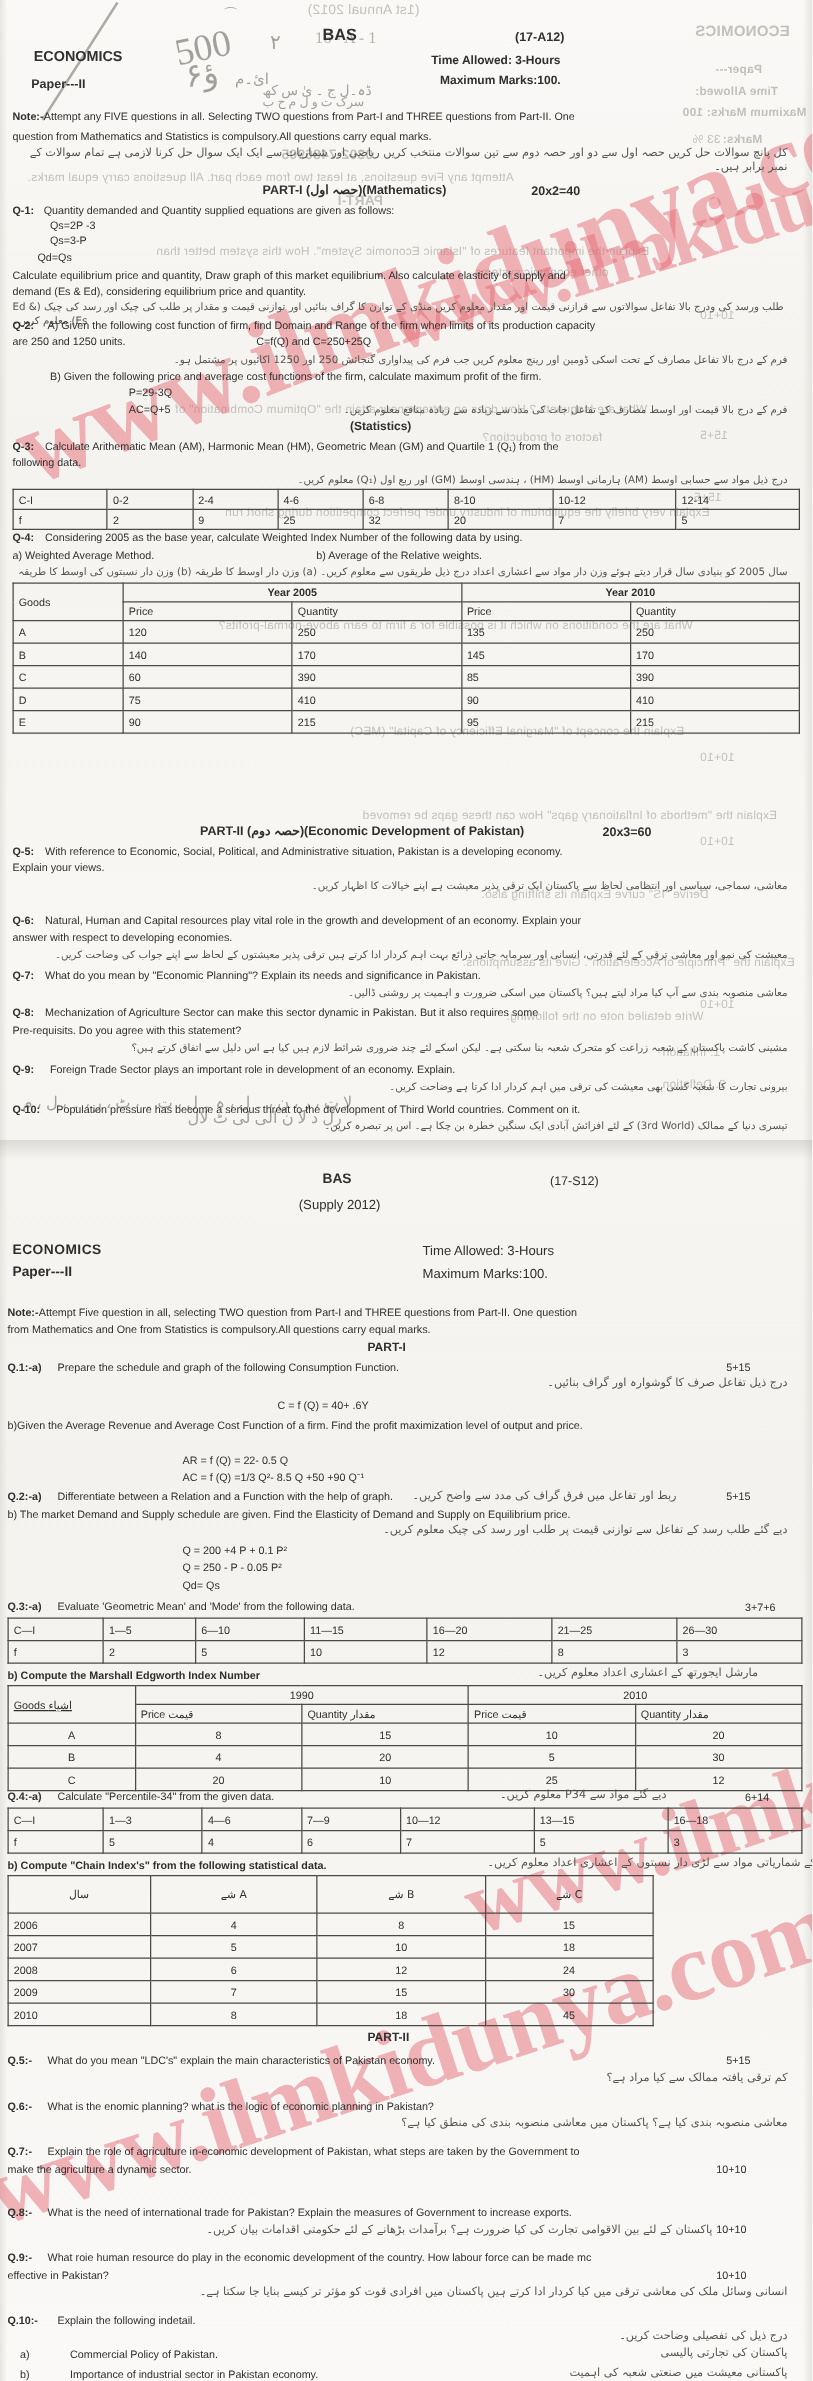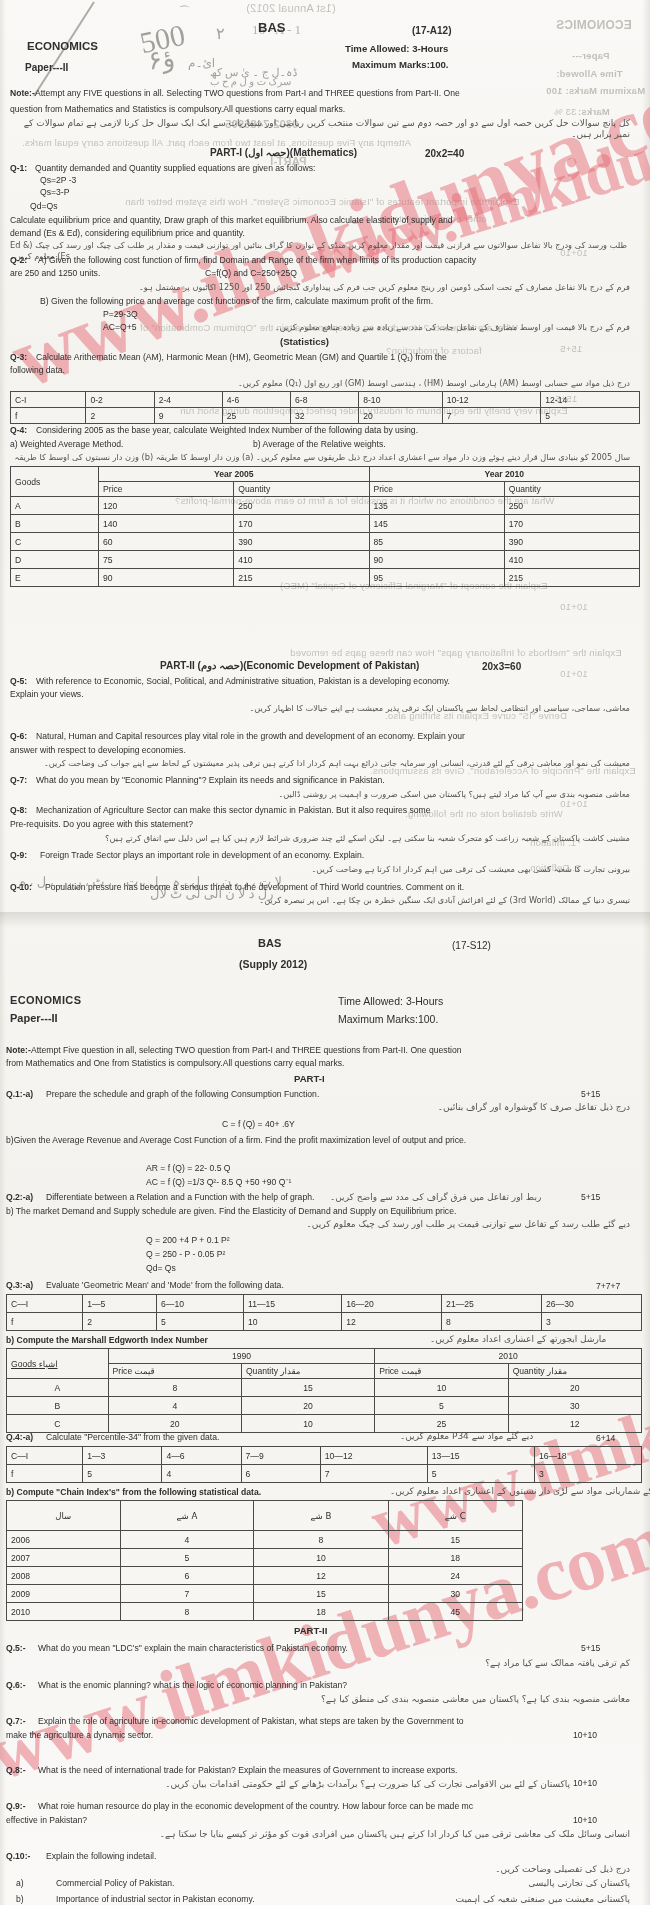--- a/index.html
+++ b/index.html
@@ -332,22 +332,22 @@
 
   <div class="t b" style="left:10px; top:850px;">Q-9:</div>
   <div class="t" style="left:40px; top:850px;">Foreign Trade Sector plays an important role in development of an economy. Explain.</div>
   <div class="t urdu" style="left:10px; top:864px; width:620px; text-align:right; white-space:normal; font-size:8.2px;">بیرونی تجارت کا شعبہ کسی بھی معیشت کی ترقی میں اہم کردار ادا کرتا ہے وضاحت کریں۔</div>
 
   <div class="t b" style="left:10px; top:882px;">Q-10:</div>
   <div class="t" style="left:45px; top:882px;">Population pressure has become a serious threat to the development of Third World countries. Comment on it.</div>
   <div class="t urdu" style="left:10px; top:895px; width:620px; text-align:right; white-space:normal; font-size:8.2px;">تیسری دنیا کے ممالک (3rd World) کے لئے افزائش آبادی ایک سنگین خطرہ بن چکا ہے۔ اس پر تبصرہ کریں۔</div>
 
   <div class="t" style="left:258px; top:938px; font-size:11px; font-weight:bold;">BAS</div>
-  <div class="t" style="left:452px; top:940px; font-size:10px;">(17-S12)</div>
-  <div class="t" style="left:239px; top:959px; font-size:10.5px; font-weight:bold;">(Supply 2012)</div>
+  <div class="t" style="left:440px; top:940px; font-size:10px;">(17-S12)</div>
+  <div class="t" style="left:239px; top:959px; font-size:10.5px; font-weight:normal;">(Supply 2012)</div>
 
   <div class="t" style="left:10px; top:995px; font-size:11px; font-weight:bold; letter-spacing:.4px;">ECONOMICS</div>
   <div class="t" style="left:10px; top:1013px; font-size:11px; font-weight:bold;">Paper---II</div>
   <div class="t" style="left:338px; top:996px; font-size:10.5px;">Time  Allowed: 3-Hours</div>
   <div class="t" style="left:338px; top:1014px; font-size:10.5px;">Maximum Marks:100.</div>
 
   <div class="t b" style="left:6px; top:1045px;">Note:-</div>
   <div class="t" style="left:31px; top:1045px;">Attempt Five question in all, selecting TWO question from Part-I and THREE questions from Part-II. One question</div>
   <div class="t" style="left:6px; top:1058px;">from Mathematics and One from Statistics is compulsory.All questions carry equal marks.</div>
   <div class="t" style="left:294px; top:1073px; font-size:9.6px; font-weight:bold;">PART-I</div>
@@ -366,21 +366,21 @@
   <div class="t urdu" style="left:330px; top:1192px;">ربط اور تفاعل میں فرق گراف کی مدد سے واضح کریں۔</div>
   <div class="t" style="left:581px; top:1192px;">5+15</div>
   <div class="t" style="left:6px; top:1206px;">b) The market Demand and Supply schedule are given. Find the Elasticity of Demand and Supply on Equilibrium price.</div>
   <div class="t urdu" style="left:10px; top:1219px; width:620px; text-align:right; white-space:normal;">دیے گئے طلب رسد کے تفاعل سے توازنی قیمت پر طلب اور رسد کی چیک معلوم کریں۔</div>
   <div class="t" style="left:146px; top:1235px;">Q = 200 +4 P + 0.1 P²</div>
   <div class="t" style="left:146px; top:1249px;">Q = 250 - P - 0.05 P²</div>
   <div class="t" style="left:146px; top:1263px;">Qd= Qs</div>
 
   <div class="t b" style="left:6px; top:1280px;">Q.3:-a)</div>
   <div class="t" style="left:46px; top:1280px;">Evaluate 'Geometric Mean' and 'Mode' from the following data.</div>
-  <div class="t" style="left:596px; top:1281px;">7+7+7</div>
+  <div class="t" style="left:596px; top:1281px;">3+7+6</div>
 
   <table class="tbl" style="left:6px; top:1294px; width:636px;">
     <tbody id="p2q3-body">
         <tr style="height: 18px;">
           <td style="width: 12%;">C—I</td>
           <td>1—5</td>
           <td>6—10</td>
           <td>11—15</td>
           <td>16—20</td>
           <td>21—25</td>

